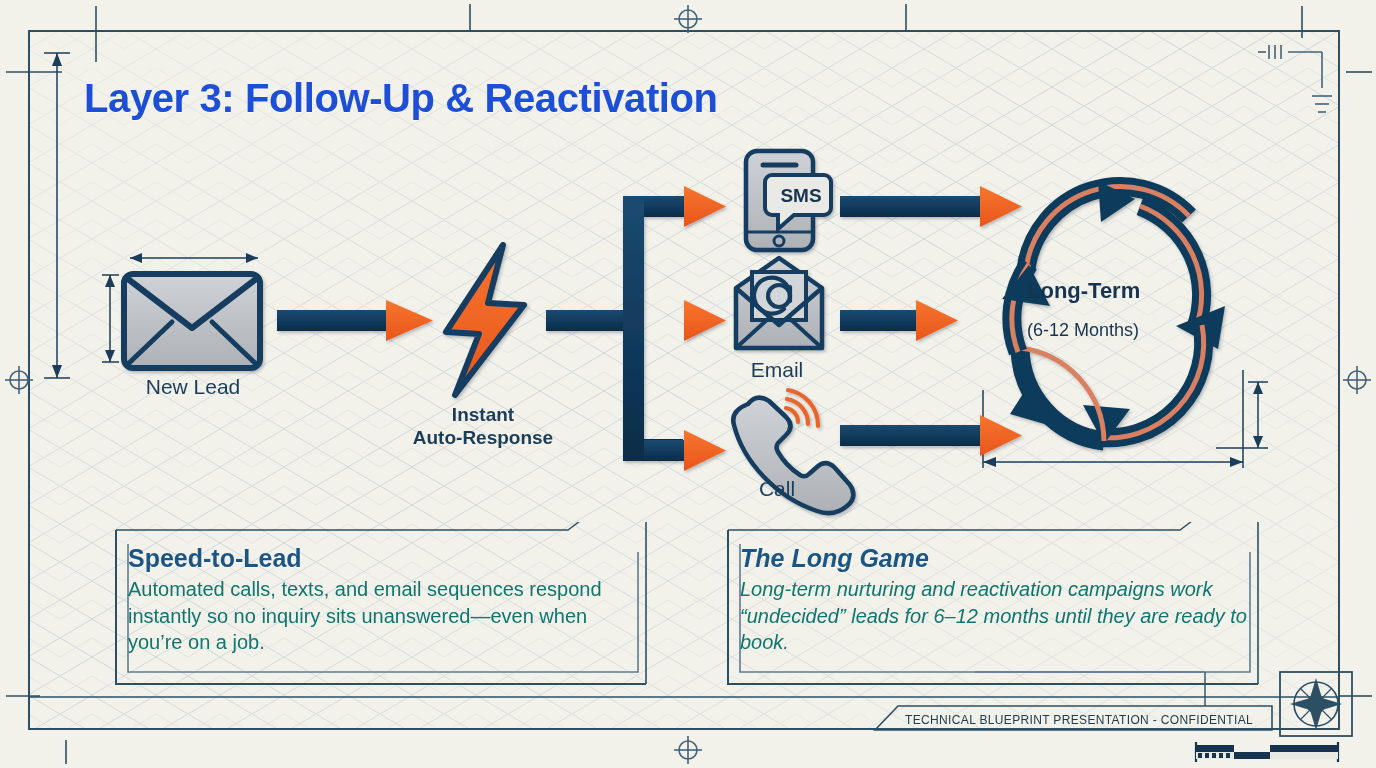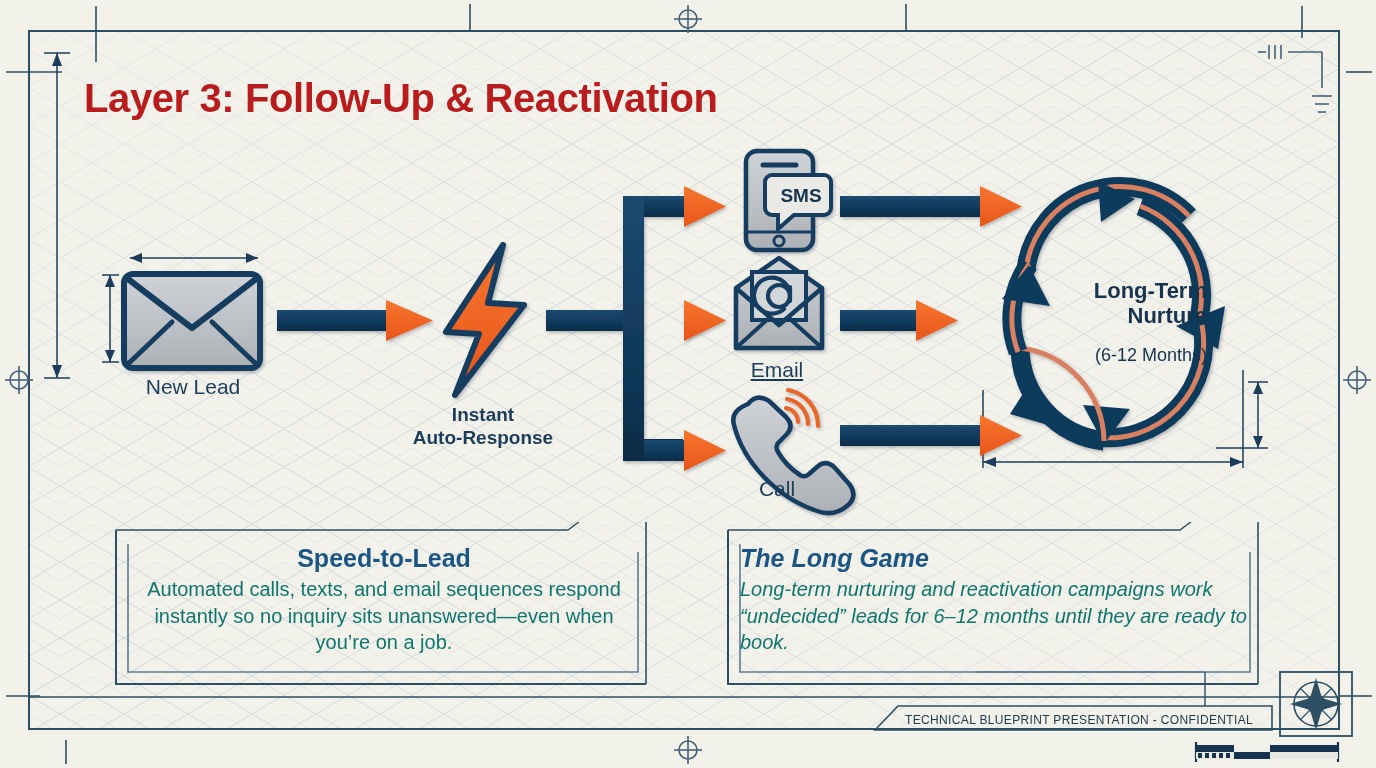--- a/index.html
+++ b/index.html
@@ -38,21 +38,21 @@
   }
 
   #regmarks { position: absolute; left: 0; top: 0; width: 1376px; height: 768px; pointer-events: none; }
 
   
   #title {
     position: absolute;
     left: 84px; top: 76px;
     font-size: 40px;
     font-weight: bold;
-    color: #b91c1c;
+    color: #1d4ed8;
     letter-spacing: -0.4px;
     white-space: nowrap;
     text-shadow: 0 1px 0 rgba(255,255,255,.6);
   }
 
   
   #diagram {
     position: absolute;
     left: 0; top: 0;
     width: 1376px; height: 768px;
@@ -65,42 +65,42 @@
     text-align: center;
     white-space: nowrap;
   }
 
   #lbl-newlead { left: 128px; top: 375px; width: 130px; font-size: 21px; }
   #lbl-instant {
     left: 383px; top: 403px; width: 200px;
     font-size: 19px; font-weight: bold; line-height: 1.22;
     white-space: normal;
   }
-  #lbl-email { left: 717px; top: 358px; width: 120px; font-size: 21px; text-decoration: underline; }
+  #lbl-email { left: 717px; top: 358px; width: 120px; font-size: 21px; }
   #lbl-call  { left: 717px; top: 477px; width: 120px; font-size: 21px; }
 
   #circle-text {
     position: absolute;
     left: 1027px; top: 278px;
     width: 180px;
-    text-align: right;
+    text-align: left;
     color: #16344f;
     line-height: 1.14;
   }
   #circle-text .l1,
   #circle-text .l2 { font-size: 22px; font-weight: bold; display: block; }
   #circle-text .l3 { font-size: 18px; display: block; margin-top: 17px; }
 
   
   .card {
     position: absolute;
     width: 570px;
     height: 170px;
   }
-  #card-left  { left: 98px;  top: 522px; text-align: center; }
+  #card-left  { left: 98px;  top: 522px; }
   #card-right { left: 710px; top: 522px; font-style: italic; }
 
   .card-frame { position: absolute; left: 0; top: 0; width: 570px; height: 170px; }
 
   .card-body {
     position: absolute;
     left: 30px; top: 22px;
     width: 512px;
   }
   .card-title {
@@ -360,21 +360,20 @@
   <div class="node-label" id="lbl-instant">
     <span>Instant</span><br>
     <span>Auto-Response</span>
   </div>
 
   <div class="node-label" id="lbl-email">Email</div>
   <div class="node-label" id="lbl-call">Call</div>
 
   <div id="circle-text">
     <span class="l1">Long-Term</span>
-    <span class="l2">Nurture</span>
     <span class="l3">(6-12 Months)</span>
   </div>
 
   <div class="card" id="card-left">
     <svg class="card-frame" viewBox="0 0 570 170">
       <path d="M18 8 L18 162 L548 162" fill="none" stroke="#2d4f63" stroke-width="2"></path>
       <path d="M18 8 L470 8 L486 -4" fill="none" stroke="#2d4f63" stroke-width="1.4"></path>
       <path d="M30 22 L30 150 L540 150 L540 30" fill="none" stroke="#5d7d92" stroke-width="1.6"></path>
       <path d="M486 -4 L548 -4 L548 162" fill="none" stroke="#2d4f63" stroke-width="1.6"></path>
       <g fill="#15395c">

